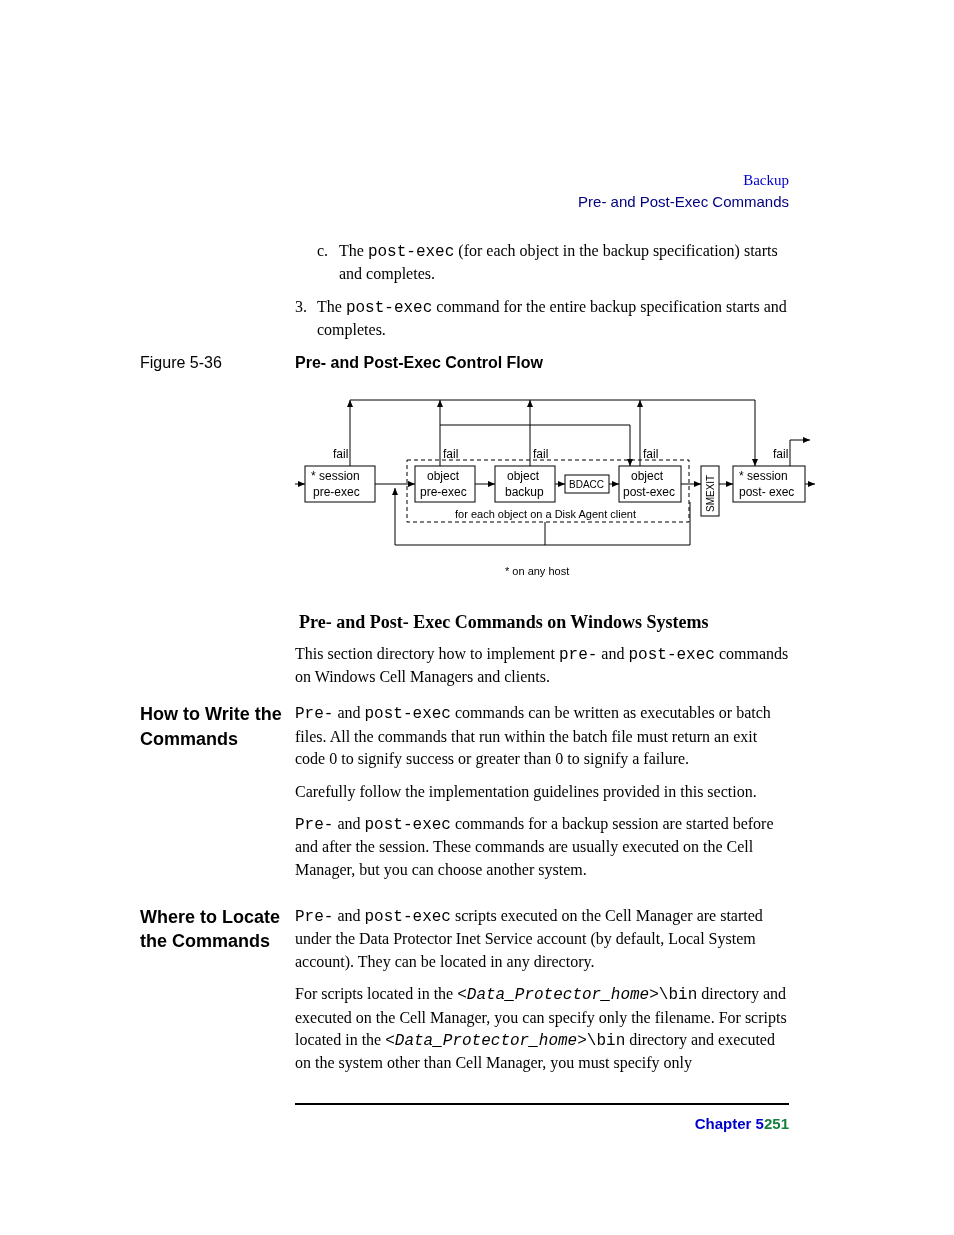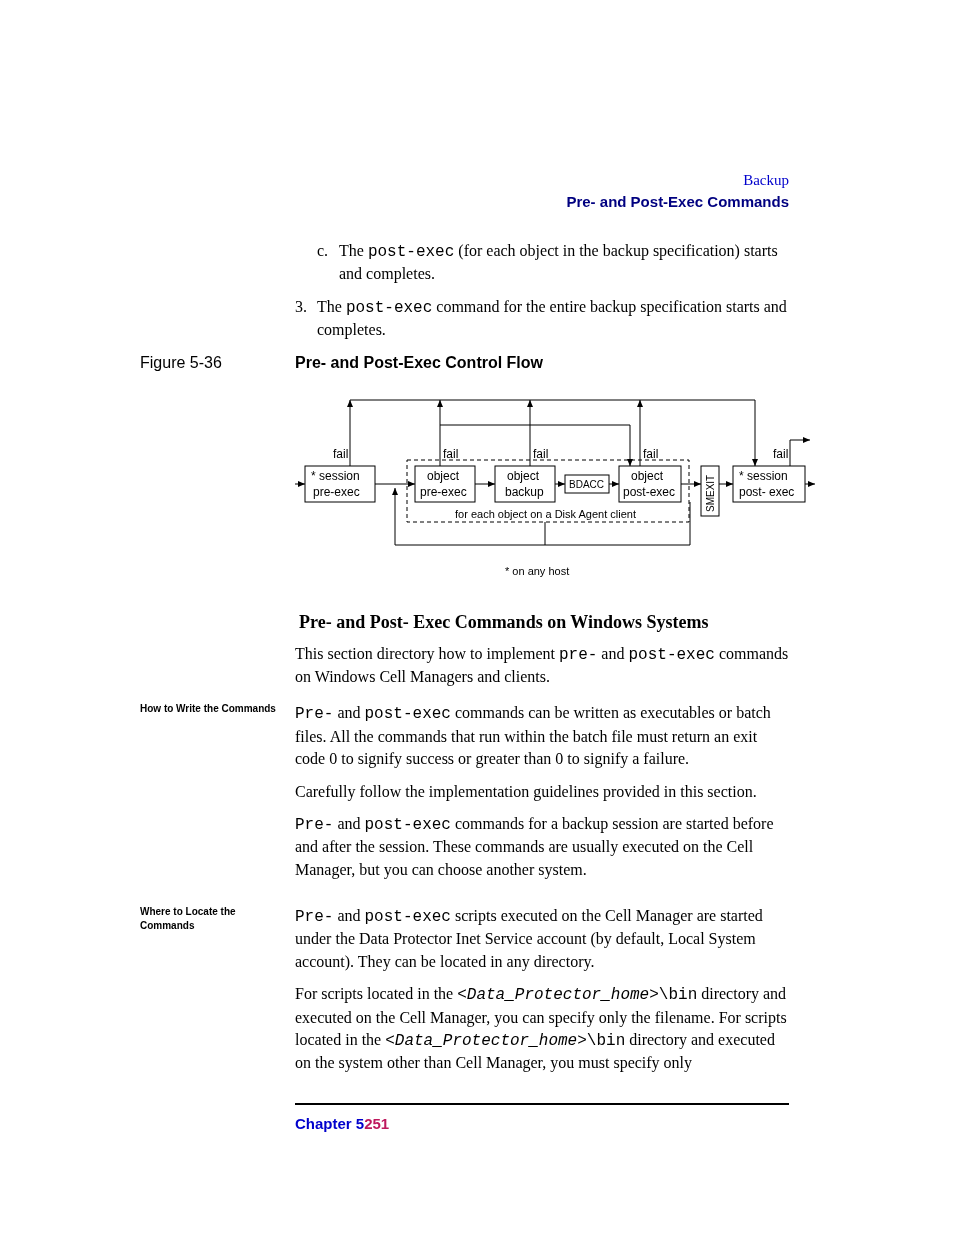--- a/index.html
+++ b/index.html
@@ -17,47 +17,47 @@
     padding: 170px 135px 0 140px;
   }
   .top-header {
     position: absolute;
     top: 170px;
     right: 135px;
     text-align: right;
     line-height: 1.4;
   }
   .top-link { color: #0000cc; font-size: 15px; }
-  .top-bold { color: #000080; font-weight: bold; font-family: Arial, Helvetica, sans-serif; font-size: 15px; }
+  .top-bold { color: #000080; font-weight: normal; font-family: Arial, Helvetica, sans-serif; font-size: 15px; }
   .content {
     position: absolute;
     top: 240px;
     left: 140px;
     right: 135px;
   }
   .body-col { margin-left: 155px; }
   .para { font-size: 16px; line-height: 1.4; margin: 0 0 10px 0; }
   .indent-c { padding-left: 22px; position: relative; }
   .indent-c .marker { position: absolute; left: 0; top: 0; }
   .list-3 { padding-left: 22px; position: relative; }
   .list-3 .marker { position: absolute; left: 0; top: 0; }
   code, .mono { font-family: "Courier New", Courier, monospace; }
   .italic-mono { font-family: "Courier New", Courier, monospace; font-style: italic; }
   .fig-row { display: flex; margin-top: 12px; margin-bottom: 8px; }
   .fig-label { width: 155px; font-family: Arial, Helvetica, sans-serif; font-weight: normal; font-size: 16px; }
   .fig-title { font-family: Arial, Helvetica, sans-serif; font-weight: bold; font-size: 16px; }
   .diagram { margin-left: 155px; margin-top: 6px; margin-bottom: 10px; }
   .h2 { font-family: "Century Schoolbook", Georgia, serif; font-weight: bold; font-size: 18px; margin: 18px 0 10px 4px; }
   .side-row { display: flex; margin-top: 14px; }
-  .side-label { width: 155px; font-family: Arial, Helvetica, sans-serif; font-weight: bold; font-size: 10px; line-height: 1.35; padding-right: 10px; box-sizing: border-box;}
+  .side-label { width: 155px; font-family: Arial, Helvetica, sans-serif; font-weight: bold; font-size: 18px; line-height: 1.35; padding-right: 10px; box-sizing: border-box;}
   .side-body { flex: 1; }
   .sub-h { font-family: Arial, Helvetica, sans-serif; font-weight: bold; font-size: 16px; margin: 14px 0 8px 0; }
-  .footer-rule { border-top: 2px solid #000; margin-top: 18px; padding-top: 10px; display: flex; justify-content: flex-start; font-family: Arial, Helvetica, sans-serif; font-size: 15px;}
+  .footer-rule { border-top: 2px solid #000; margin-top: 18px; padding-top: 10px; display: flex; justify-content: flex-end; font-family: Arial, Helvetica, sans-serif; font-size: 15px;}
   .footer-left { color: #0000cc; font-weight: bold; }
-  .footer-right { font-weight: bold; color: #be185d; }
+  .footer-right { font-weight: bold; color: #15803d; }
   svg text { font-family: Arial, Helvetica, sans-serif; }
 </style>
 </head>
 <body>
 
 <div class="page">
 
   <div class="top-header">
     <div class="top-link">Backup</div>
     <div class="top-bold">Pre- and Post-Exec Commands</div>

